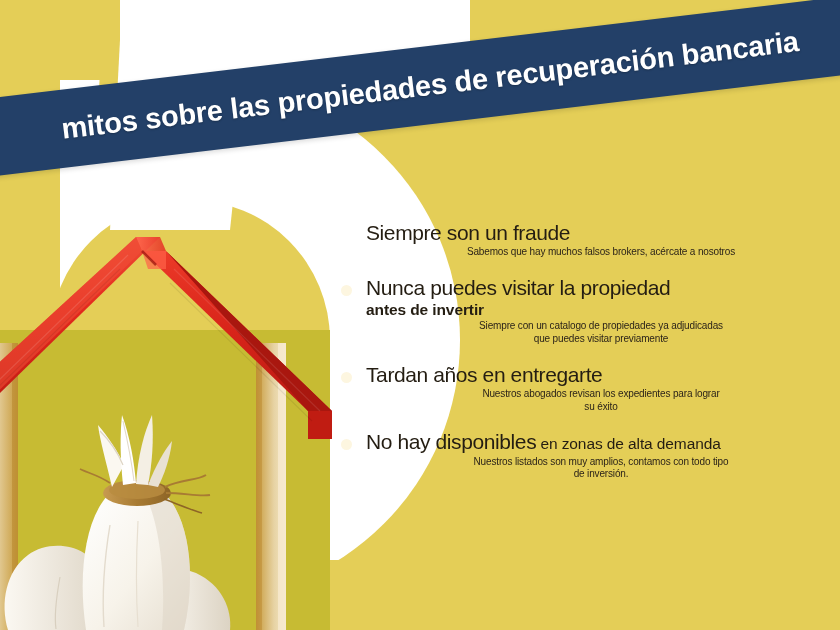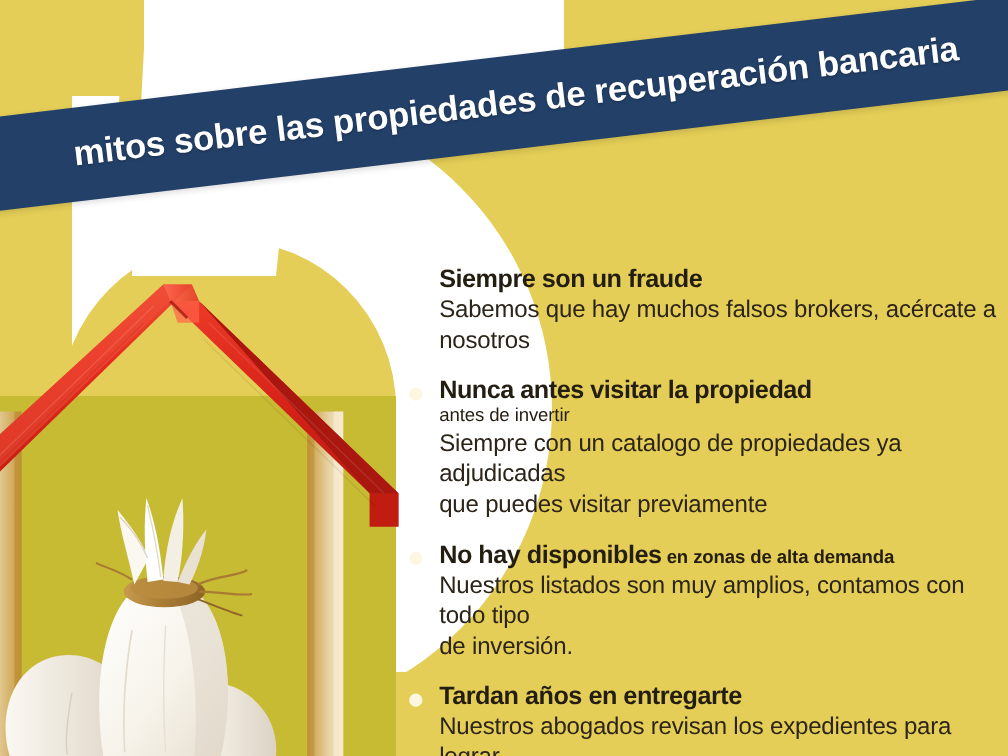--- a/index.html
+++ b/index.html
@@ -82,43 +82,44 @@
     position: absolute;
     left: 1px; top: 8px;
     width: 11px; height: 11px;
     border-radius: 50%;
     background: #fdf6e0;
   }
 
   .myth-title {
     color: #241d12;
     font-size: 21px;
-    font-weight: bold;
+    font-weight: normal;
     line-height: 1.07;
     letter-spacing: -0.4px;
   }
   .myth-title .title-small {
     font-size: 15.5px;
     letter-spacing: -0.1px;
   }
   .myth-subtitle {
     color: #241d12;
     font-size: 15.5px;
-    font-weight: normal;
+    font-weight: bold;
     line-height: 1.15;
     letter-spacing: -0.1px;
     margin-top: 1px;
   }
   .myth-body {
     color: #2c2419;
-    font-size: 20px;
+    font-size: 10px;
     line-height: 1.26;
     letter-spacing: -0.15px;
     margin-top: 2px;
     white-space: pre-line;
+    text-align: center;
   }
 </style>
 </head>
 <body>
 
 <div id="poster">
 
   <div id="bg-yellow" class="layer"></div>
 
   <svg id="big-five" class="layer" viewBox="0 0 840 630">
@@ -253,34 +254,34 @@
 
     <div class="myth-item no-bullet">
 
       <div class="myth-title">Siempre son un fraude</div>
       <div class="myth-body">Sabemos que hay muchos falsos brokers, acércate a nosotros</div>
     </div>
 
 
     <div class="myth-item">
       <span class="bullet"></span>
-      <div class="myth-title">Nunca antes visitar la propiedad</div>
+      <div class="myth-title">Nunca puedes visitar la propiedad</div>
       <div class="myth-subtitle">antes de invertir</div>
       <div class="myth-body">Siempre con un catalogo de propiedades ya adjudicadas
 que puedes visitar previamente</div>
+    </div>
+
+    <div class="myth-item">
+      <span class="bullet"></span>
+      <div class="myth-title">Tardan años en entregarte</div>
+      <div class="myth-body">Nuestros abogados revisan los expedientes para lograr
+su éxito</div>
     </div>
 
     <div class="myth-item">
       <span class="bullet"></span>
       <div class="myth-title"><span>No hay disponibles</span><span class="title-small"> en zonas de alta demanda</span></div>
       <div class="myth-body">Nuestros listados son muy amplios, contamos con todo tipo
 de inversión.</div>
     </div>
 
-    <div class="myth-item">
-      <span class="bullet"></span>
-      <div class="myth-title">Tardan años en entregarte</div>
-      <div class="myth-body">Nuestros abogados revisan los expedientes para lograr
-su éxito</div>
-    </div>
-
   </div>
 </div>
 
 </body></html>

